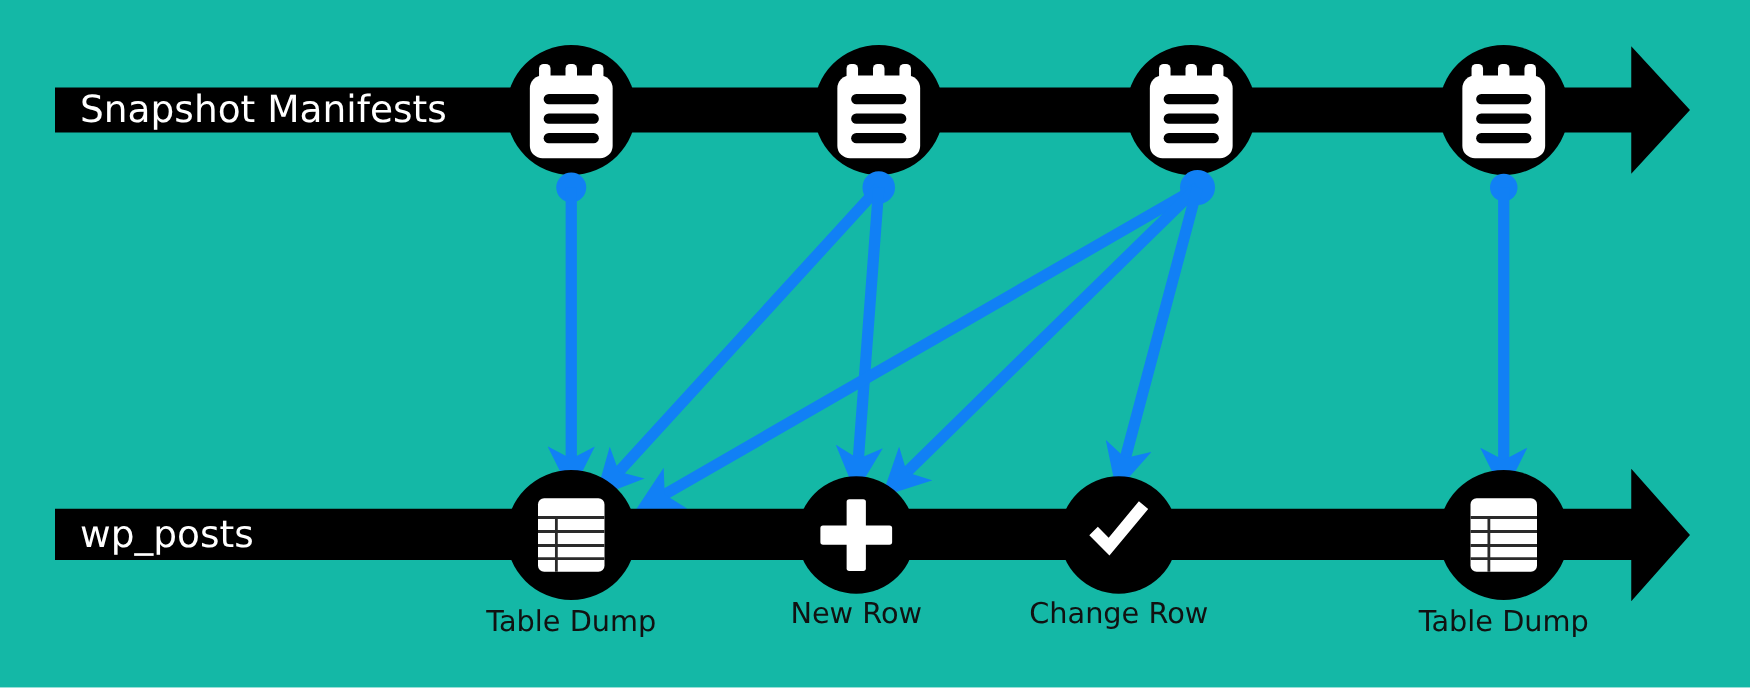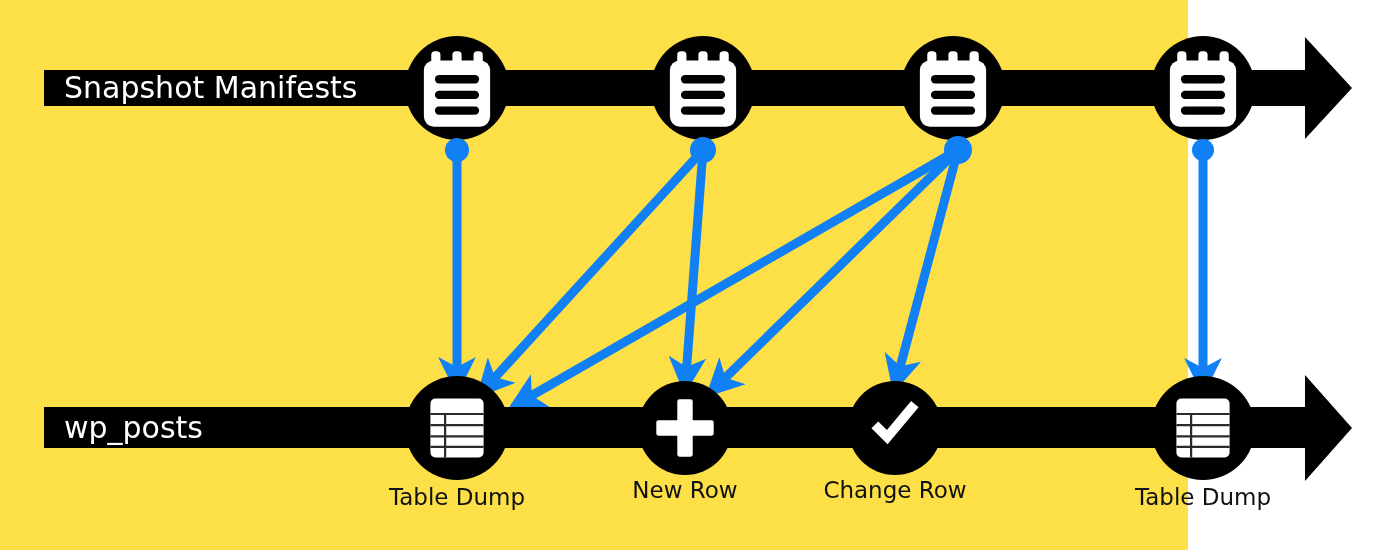--- a/index.html
+++ b/index.html
@@ -1,20 +1,20 @@
 <!DOCTYPE html>
 <html><head>
 <meta charset="utf-8">
 <style>
   html,body{margin:0;padding:0;background:#ffffff;}
   body{
     width:1400px;height:550px;overflow:hidden;
     font-family:"DejaVu Sans", sans-serif;
   }
-  #stage{position:relative;width:1188px;height:550px;background:#fde047;}
+  #stage{position:relative;width:1400px;height:550px;background:#14b8a6;}
   #stage svg{position:absolute;top:0;left:0;width:1400px;height:550px;display:block;}
   .bar-label{
     font-family:"DejaVu Sans", sans-serif;
     font-size:30px;fill:#ffffff;dominant-baseline:middle;
   }
   .node-caption{
     font-family:"DejaVu Sans", sans-serif;
     font-size:23px;fill:#111111;text-anchor:middle;
   }
 </style>

